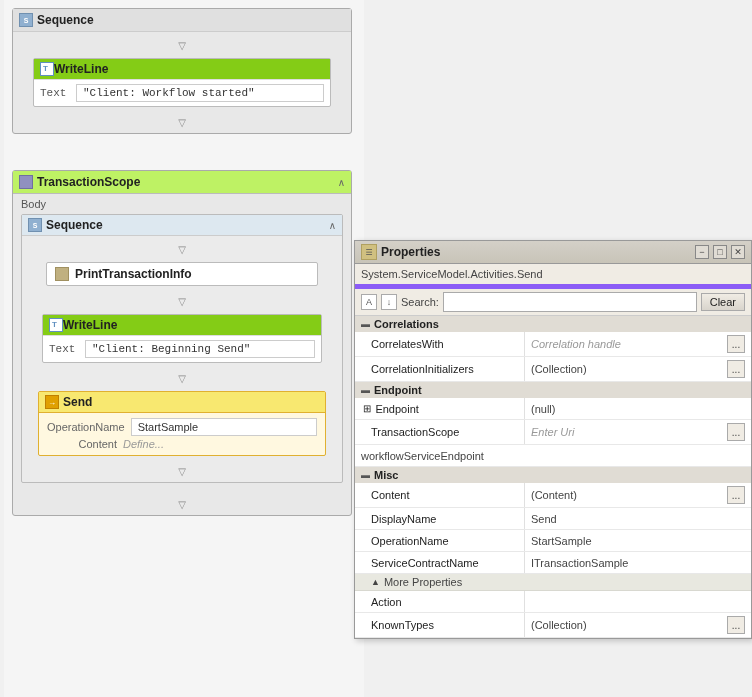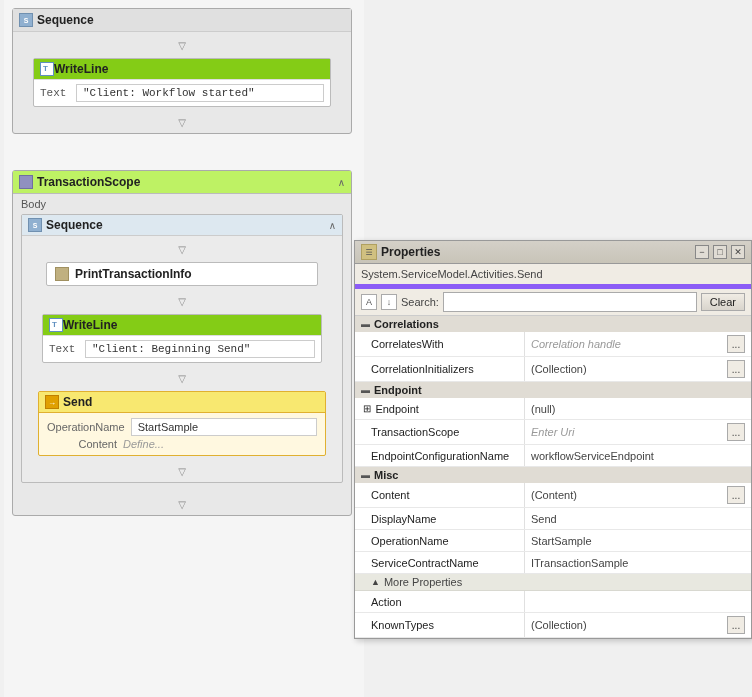--- a/index.html
+++ b/index.html
@@ -620,21 +620,20 @@
 
       <div class="props-row">
         <div class="prop-name">TransactionScope</div>
         <div class="prop-value">
           <span class="prop-value-italic">Enter Uri</span>
           <div class="prop-btn">...</div>
         </div>
       </div>
 
       <div class="props-row">
-        <div class="prop-name">EndpointConfigurationName</div>
         <div class="prop-value">
           <span>workflowServiceEndpoint</span>
         </div>
       </div>
 
       <div class="props-section-header">
         <span class="section-expand">▬</span>
         <span>Misc</span>
       </div>
 

